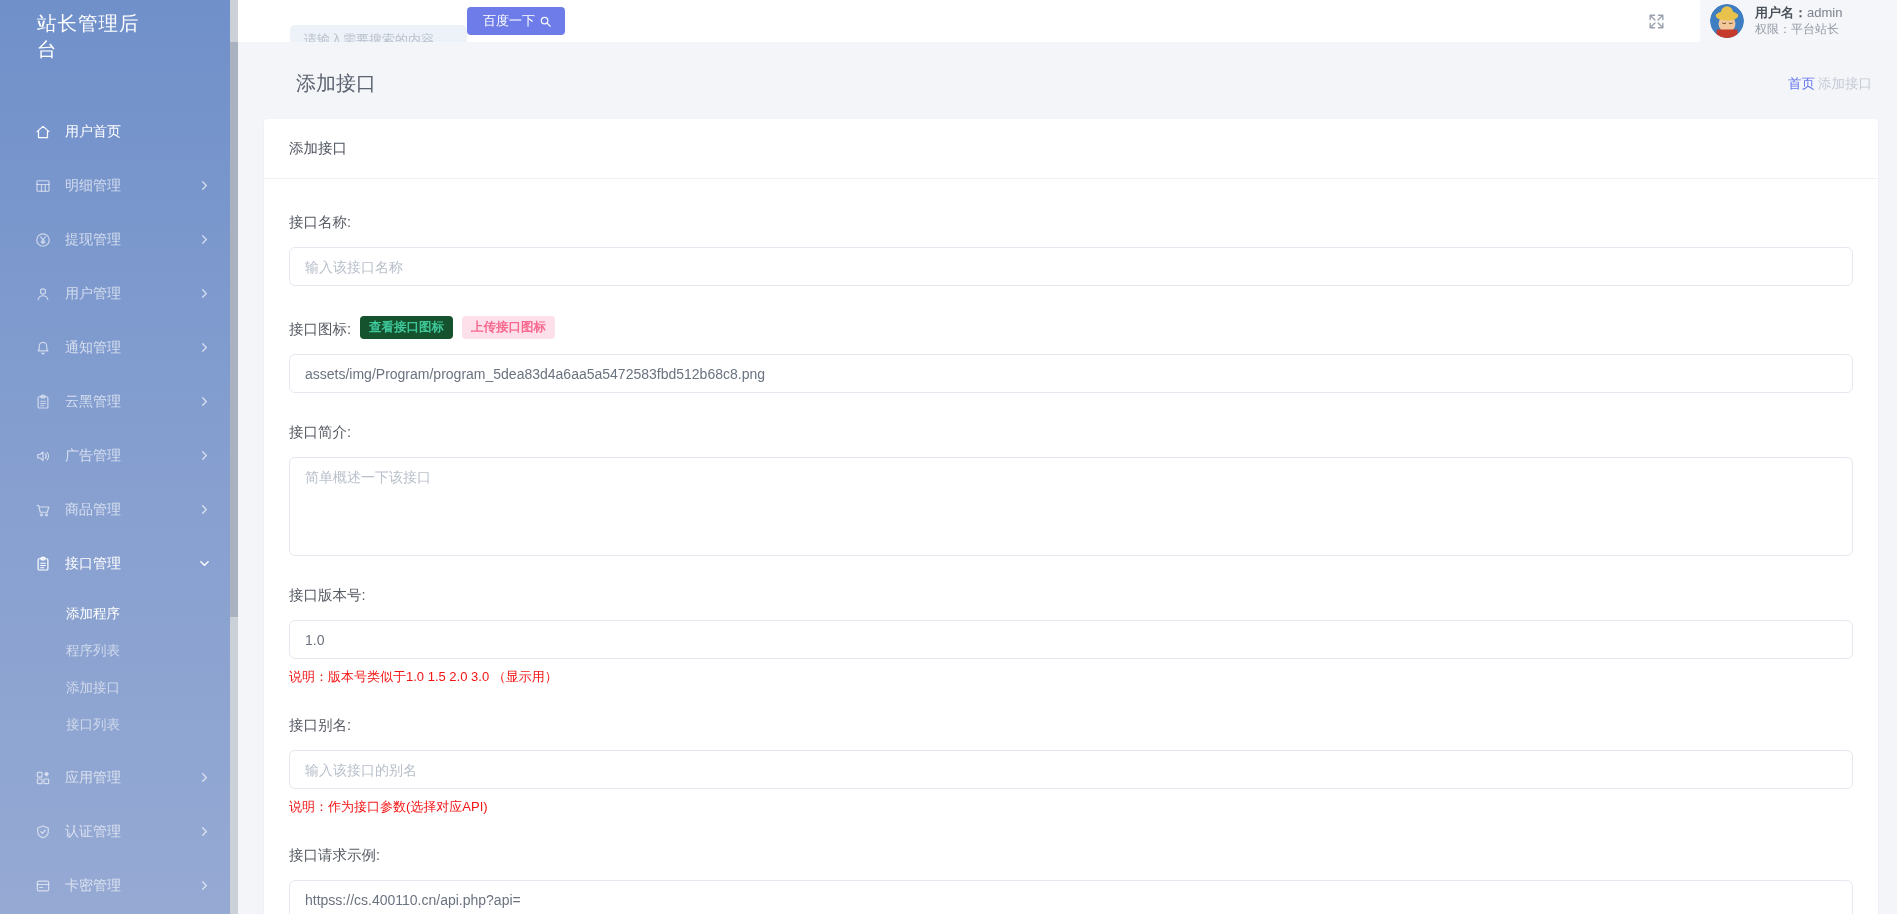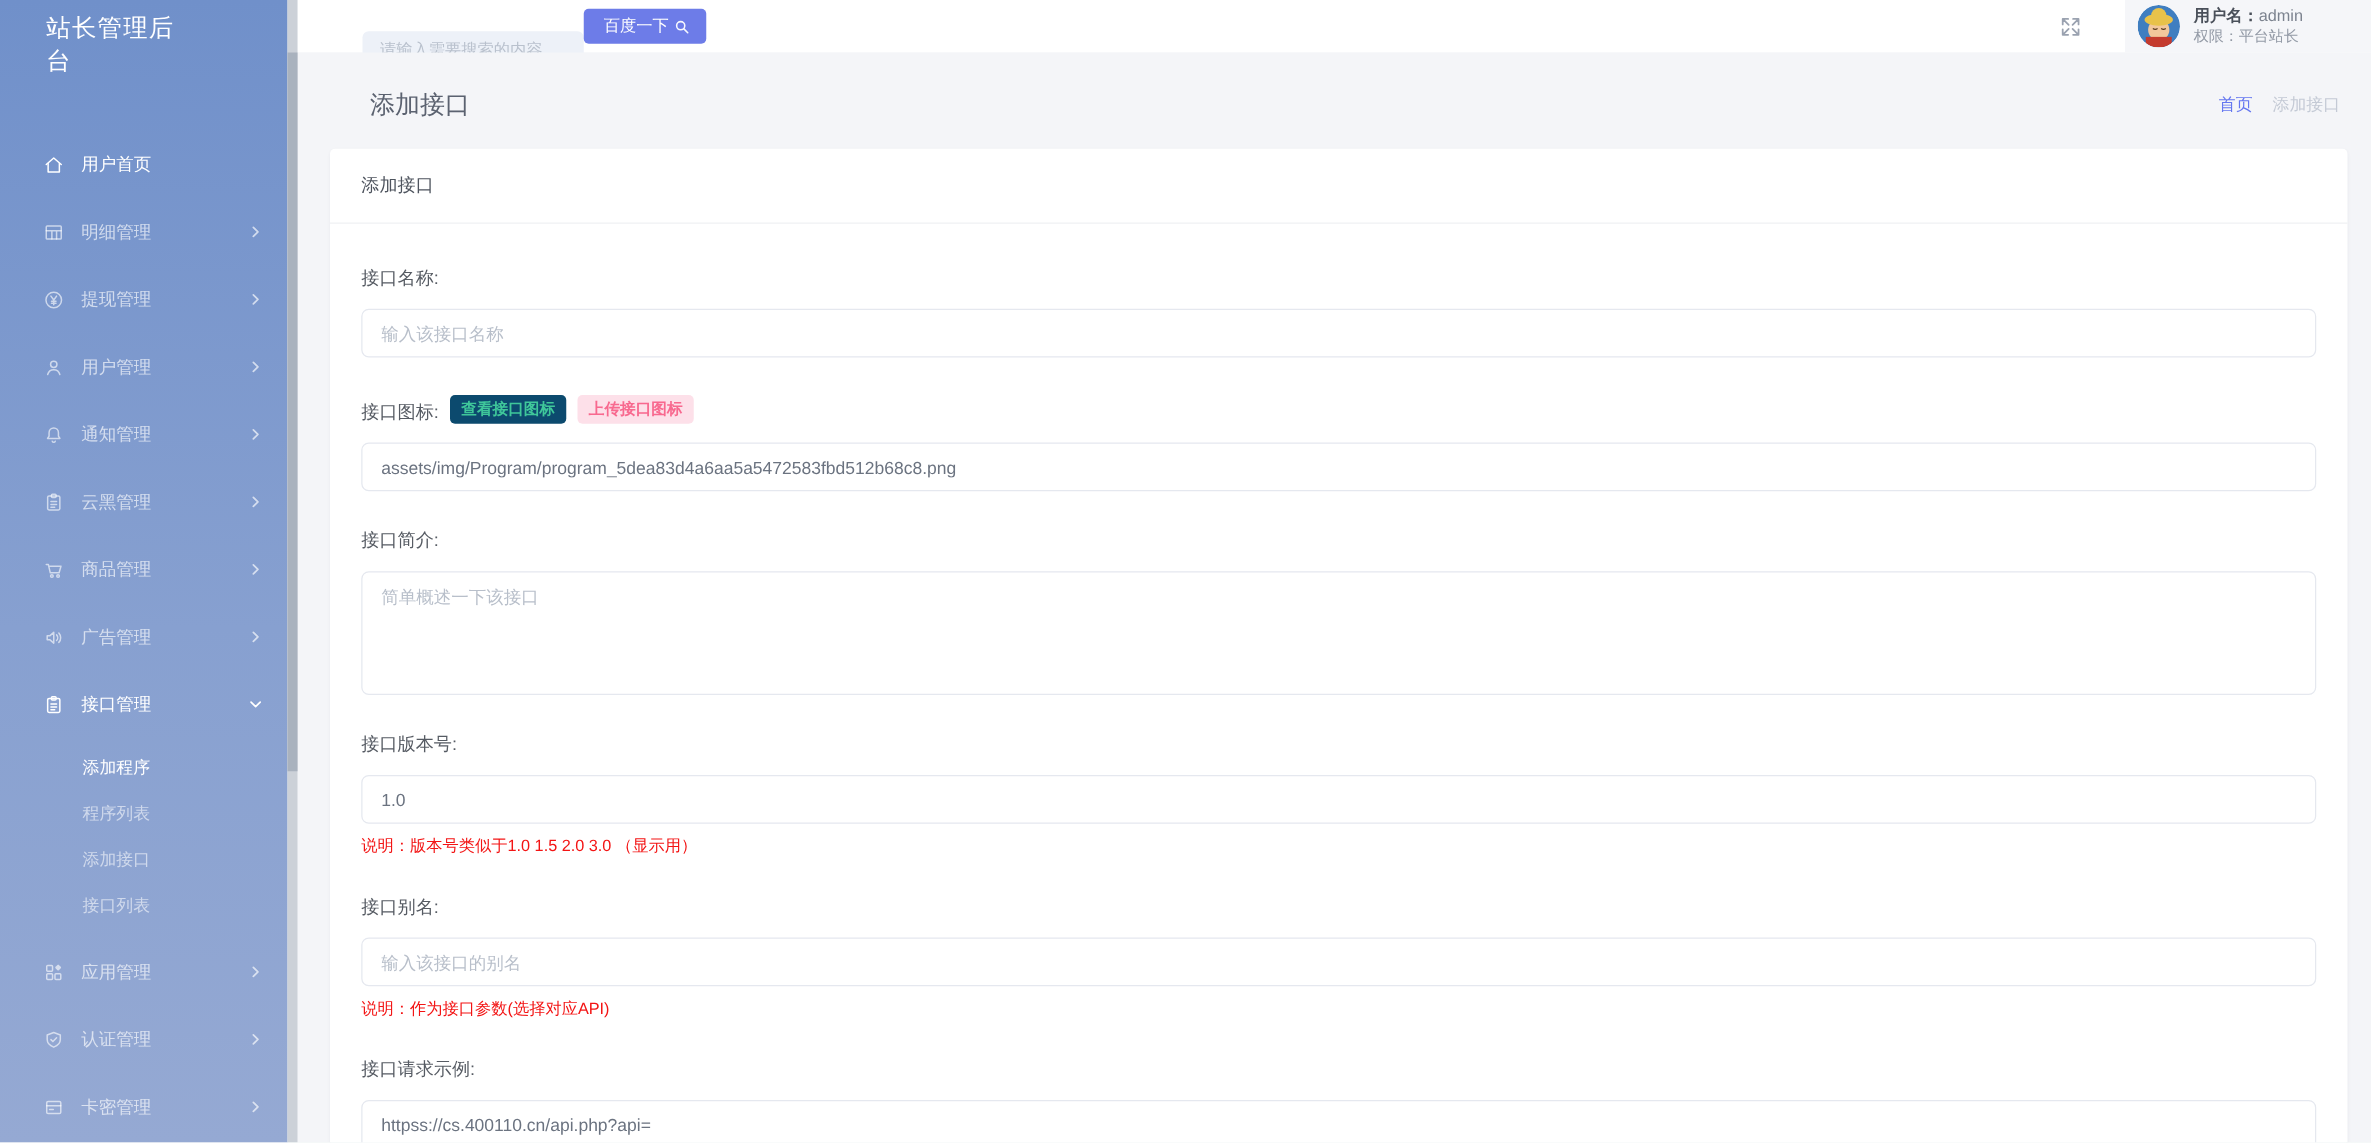--- a/index.html
+++ b/index.html
@@ -53,36 +53,36 @@
     padding:0 22px 0 10px; cursor:pointer; min-width:197px; }
   .avatar { width:34px; height:34px; border-radius:50%; overflow:hidden; display:inline-flex; flex:0 0 34px; }
   .user-meta { margin-left:11px; line-height:1.25; }
   .user-name { font-size:13px; color:#4a505a; font-weight:700; }
   .user-name .uname { font-weight:400; color:#7c838f; }
   .user-role { font-size:12px; color:#939aa6; font-weight:400; }
 
   .content { flex:1; background:#f4f5f8; padding:0 19px 0 26px; overflow:hidden; }
   .page-head { display:flex; align-items:center; padding:28px 6px 22px 32px; }
   .page-title { font-size:20px; font-weight:400; color:#5b6270; }
-  .breadcrumb { margin-left:auto; font-size:13.5px; display:flex; gap:16px; align-items:center; }
+  .breadcrumb { margin-left:auto; font-size:13.5px; display:flex; gap:3px; align-items:center; }
   .crumb-home { color:#6577f0; text-decoration:none; cursor:pointer; }
   .crumb-current { color:#c4cad5; }
 
   .card { background:#ffffff; border-radius:4px; box-shadow:0 1px 3px rgba(25,42,70,.05); }
   .card-header { height:60px; display:flex; align-items:center; padding:0 25px;
     font-size:14.5px; color:#4e545e; border-bottom:1px solid #f0f1f4; }
   .card-body { padding:34px 25px 40px 25px; }
 
   .form-group { margin-bottom:30px; }
   .label-row { display:flex; align-items:flex-end; margin-bottom:15px; }
   .form-label { font-size:14.5px; color:#565b63; display:inline-block; }
   .form-group > .form-label { margin-bottom:15px; }
   .badge { font-size:12.5px; font-weight:700; padding:3px 9px; border-radius:4px;
     margin-left:9px; cursor:pointer; }
-  .badge-green { background:#0c4a6e; color:#3fc79a; }
+  .badge-green { background:#14532d; color:#3fc79a; }
   .badge-pink  { background:#fde0e9; color:#f8698f; }
   .form-input { display:block; width:100%; height:39px; border:1px solid #e5e8ef;
     border-radius:6px; padding:0 15px; font-size:14px; color:#6b7380; outline:none;
     background:#ffffff; font-family:"Liberation Sans","DejaVu Sans",sans-serif; }
   .form-input::placeholder { color:#b8bfca; }
   .form-textarea { display:block; width:100%; height:99px; border:1px solid #e5e8ef;
     border-radius:6px; padding:11px 15px; font-size:14px; color:#6b7380; outline:none;
     resize:none; background:#ffffff; font-family:"Liberation Sans","DejaVu Sans",sans-serif; }
   .form-textarea::placeholder { color:#b8bfca; }
   .note { margin-top:9px; font-size:13px; color:#f31414; }
@@ -178,41 +178,41 @@
         <span class="mi-arrow">
             <svg viewBox="0 0 24 24" fill="none" stroke="currentColor" stroke-width="3" stroke-linecap="round" stroke-linejoin="round">
               <path d="M8 4l8 8-8 8"></path>
             </svg>
           </span>
       </div>
 
       <div class="menu-item">
         <span class="mi-icon">
             <svg viewBox="0 0 24 24" fill="none" stroke="currentColor" stroke-width="1.6" stroke-linecap="round" stroke-linejoin="round">
+              <path d="M5 10v4.5h3l4 3.5V6.5L8 10H5z"></path>
+              <path d="M15 9.2a4.3 4.3 0 0 1 0 6M17.4 7.2a7.3 7.3 0 0 1 0 10"></path>
+            </svg>
+          </span>
+        <span class="mi-label">广告管理</span>
+        <span class="mi-arrow">
+            <svg viewBox="0 0 24 24" fill="none" stroke="currentColor" stroke-width="3" stroke-linecap="round" stroke-linejoin="round">
+              <path d="M8 4l8 8-8 8"></path>
+            </svg>
+          </span>
+      </div>
+
+      <div class="menu-item">
+        <span class="mi-icon">
+            <svg viewBox="0 0 24 24" fill="none" stroke="currentColor" stroke-width="1.6" stroke-linecap="round" stroke-linejoin="round">
               <path d="M4 6h2.2l2.1 9h9.4l2-7H7"></path>
               <circle cx="10" cy="18.4" r="1.4"></circle>
               <circle cx="16.6" cy="18.4" r="1.4"></circle>
             </svg>
           </span>
         <span class="mi-label">商品管理</span>
-        <span class="mi-arrow">
-            <svg viewBox="0 0 24 24" fill="none" stroke="currentColor" stroke-width="3" stroke-linecap="round" stroke-linejoin="round">
-              <path d="M8 4l8 8-8 8"></path>
-            </svg>
-          </span>
-      </div>
-
-      <div class="menu-item">
-        <span class="mi-icon">
-            <svg viewBox="0 0 24 24" fill="none" stroke="currentColor" stroke-width="1.6" stroke-linecap="round" stroke-linejoin="round">
-              <path d="M5 10v4.5h3l4 3.5V6.5L8 10H5z"></path>
-              <path d="M15 9.2a4.3 4.3 0 0 1 0 6M17.4 7.2a7.3 7.3 0 0 1 0 10"></path>
-            </svg>
-          </span>
-        <span class="mi-label">广告管理</span>
         <span class="mi-arrow">
             <svg viewBox="0 0 24 24" fill="none" stroke="currentColor" stroke-width="3" stroke-linecap="round" stroke-linejoin="round">
               <path d="M8 4l8 8-8 8"></path>
             </svg>
           </span>
       </div>
 
       <div class="menu-item active">
         <span class="mi-icon">
             <svg viewBox="0 0 24 24" fill="none" stroke="currentColor" stroke-width="1.6" stroke-linecap="round" stroke-linejoin="round">

